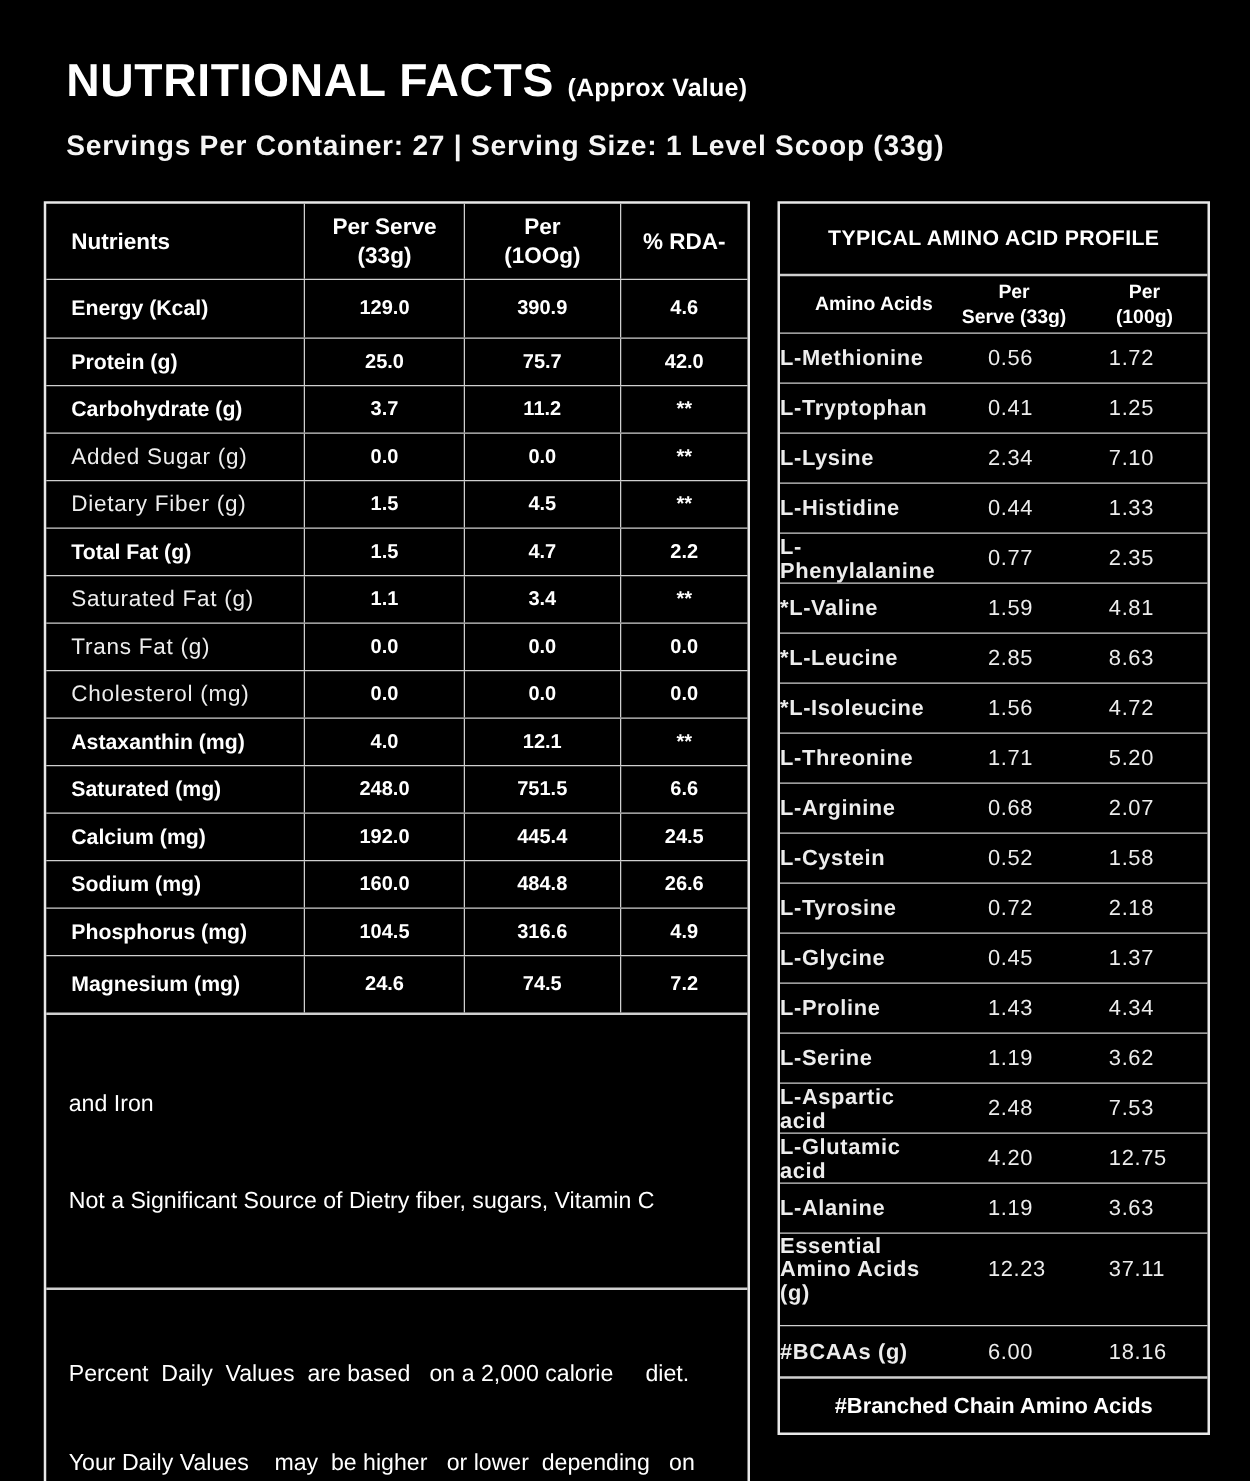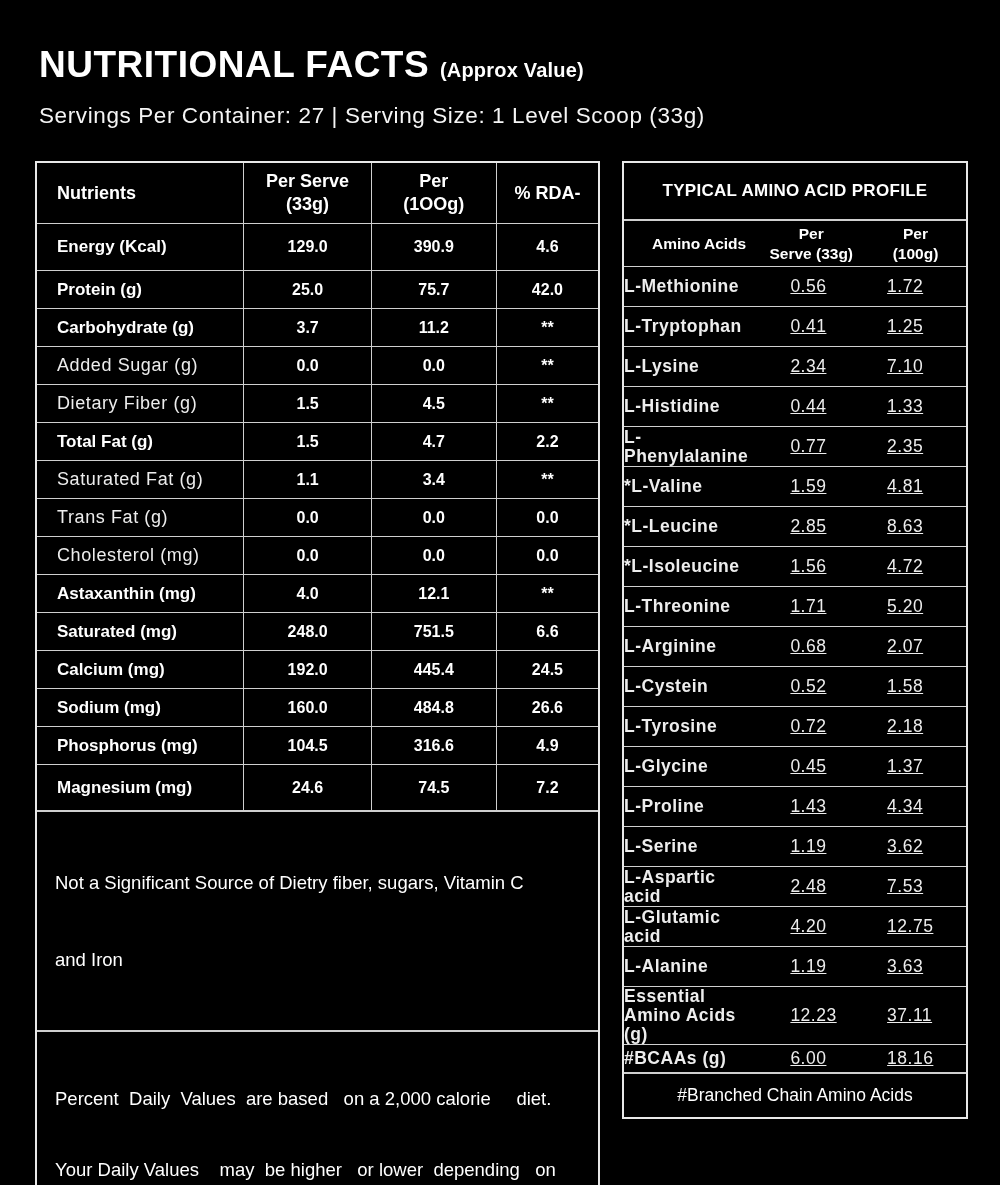--- a/index.html
+++ b/index.html
@@ -12,25 +12,25 @@
   *{box-sizing:border-box;}
   html,body{margin:0;padding:0;}
   body{
     width:1000px;height:1185px;background:var(--bg);
     font-family:"Liberation Sans", sans-serif;color:var(--txt);
     overflow:hidden;
   }
   .page{position:relative;width:1000px;height:1185px;background:var(--bg);}
 
   
-  .hdr{position:absolute;left:39px;top:44px;width:910px;}
+  .hdr{position:absolute;left:53px;top:44px;width:910px;}
   .hdr h1{margin:0;font-size:37px;font-weight:700;letter-spacing:0.5px;line-height:42px;}
   .hdr h1 .approx{font-size:20px;font-weight:700;letter-spacing:0.2px;}
   .hdr .subtitle{
-    margin-top:12px;font-size:22.5px;font-weight:400;color:#f5f5f5;
+    margin-top:12px;font-size:22.5px;font-weight:700;color:#f5f5f5;
     letter-spacing:0.6px;
   }
 
   
   .nt{
     position:absolute;left:35px;top:161px;width:565px;
     border:2px solid var(--outer);background:var(--bg);
   }
   .nt-grid{display:grid;grid-template-columns:36.8% 22.7% 22.3% 18.2%;align-items:stretch;}
   .nt-head{height:60px;}
@@ -64,29 +64,29 @@
   .at-grid{display:grid;grid-template-columns:39% 31.5% 29.5%;align-items:center;}
   .at-head{height:47px;border-top:2px solid var(--line);}
   .at-head .at-c{font-weight:700;font-size:15.5px;line-height:20px;}
   .at-head .at-c.name{padding-left:16px;margin-left:12px;}
   .at-head .at-c.center{text-align:center;white-space:pre-line;}
   .at-row{height:40px;border-top:1.5px solid var(--line);}
   .at-row .name{
     font-weight:700;font-size:17.5px;letter-spacing:0.5px;
     color:var(--txt-light);white-space:pre-line;line-height:19px;
   }
-  .at-row .val{font-weight:400;font-size:17.5px;letter-spacing:0.5px;color:var(--txt-light);text-decoration:underline;}
+  .at-row .val{font-weight:400;font-size:17.5px;letter-spacing:0.5px;color:var(--txt-light);}
   .at-row .val.v1{padding-left:33px;}
   .at-row .val.v2{padding-left:22px;}
   #at-rows .at-row:nth-last-child(2){height:58px;}
-  #at-rows .at-row:nth-last-child(1){height:28px;}
+  #at-rows .at-row:nth-last-child(1){height:41px;margin-top:16px;}
   .at-footer{
     height:45px;border-top:2px solid var(--line);
     display:flex;align-items:center;justify-content:center;
-    font-weight:400;font-size:17.5px;
+    font-weight:700;font-size:17.5px;
   }
 </style>
 </head>
 <body>
 
 <div class="page">
 
   <div class="hdr">
     <h1><span>NUTRITIONAL FACTS</span> <span class="approx">(Approx Value)</span></h1>
     <div class="subtitle">Servings Per Container: 27 | Serving Size: 1 Level Scoop (33g)</div>
@@ -189,22 +189,22 @@
         </div>
         <div class="nt-grid nt-row">
           <div class="nt-c nt-label">Magnesium (mg)</div>
           <div class="nt-c nt-val">24.6</div>
           <div class="nt-c nt-val">74.5</div>
           <div class="nt-c nt-val">7.2</div>
         </div>
       </div>
 
     <div class="nt-note">
+      <div class="ln">and Iron</div>
       <div class="ln">Not a Significant Source of Dietry fiber, sugars, Vitamin C</div>
-      <div class="ln">and Iron</div>
     </div>
 
     <div class="nt-note percent">
       <div class="ln">Percent  Daily  Values  are based   on a 2,000 calorie     diet.</div>
       <div class="ln">Your Daily Values    may  be higher   or lower  depending   on</div>
       
     </div>
 
   </section>
 

